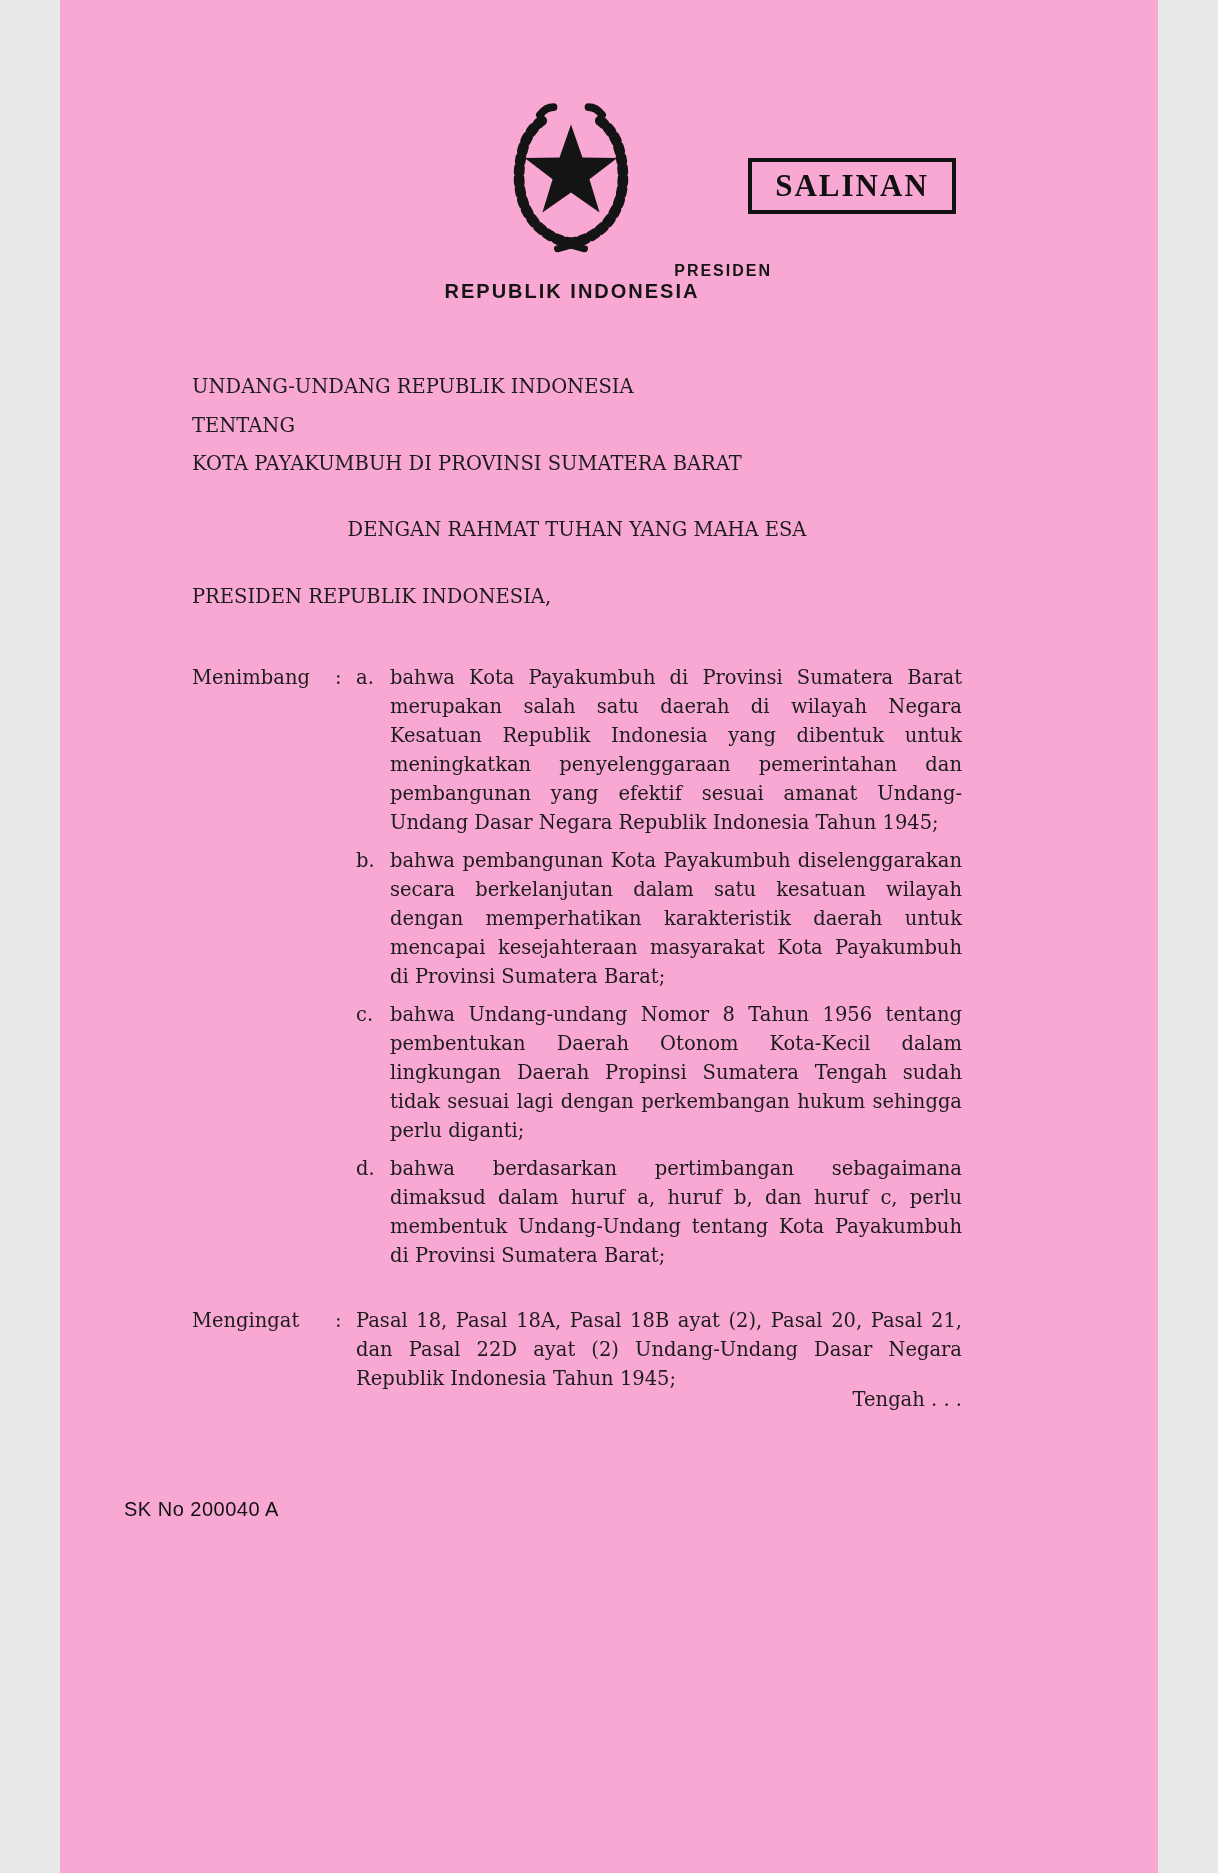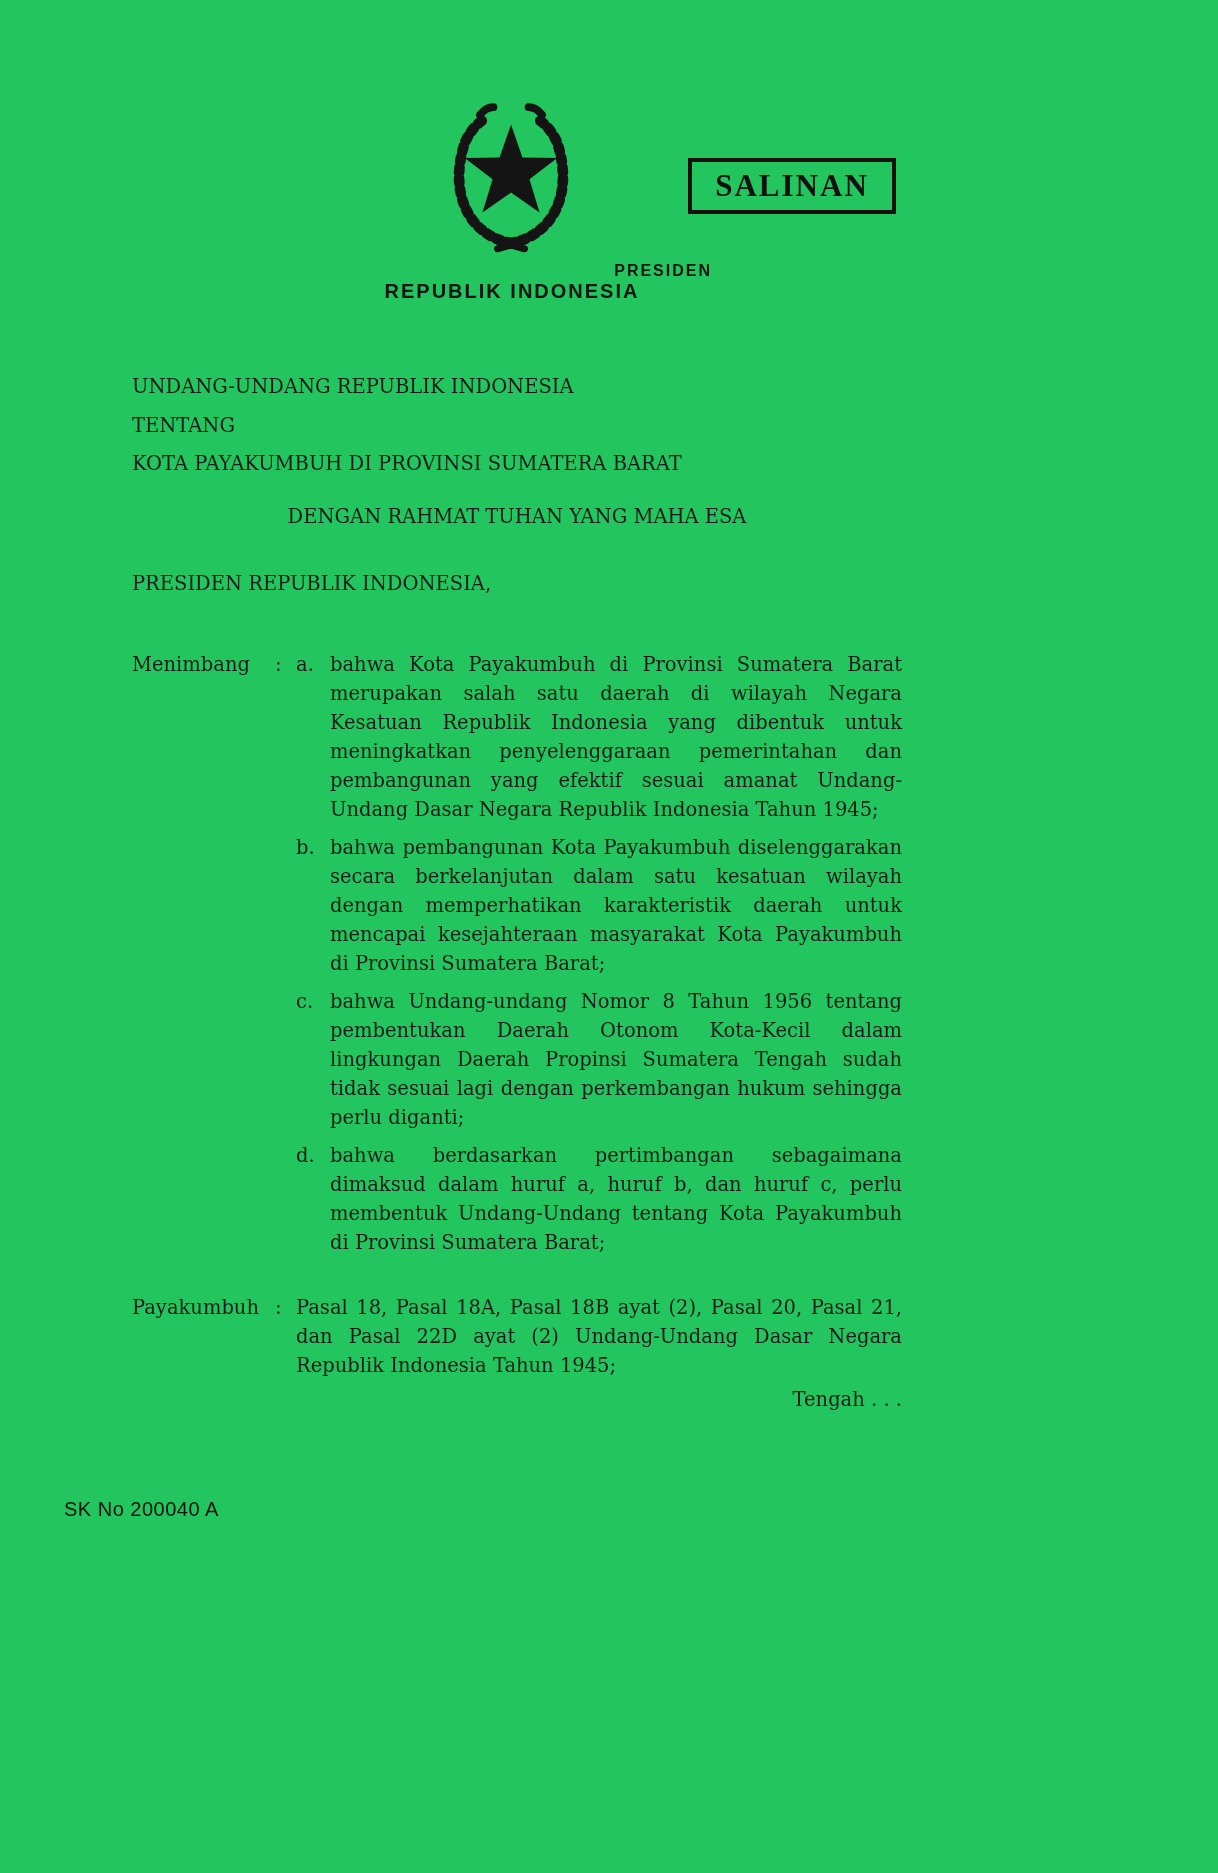--- a/index.html
+++ b/index.html
@@ -1,21 +1,21 @@
 <!DOCTYPE html>
 <html><head>
 <meta charset="utf-8">
 <style>
   html, body { margin: 0; padding: 0; background: #e8e8e8; }
   .page {
     position: relative;
-    width: 1218px;
+    width: 1098px;
     height: 1873px;
     margin: 0 auto;
-    background: #22c55e;
+    background: #f9a8d4;
     font-family: "DejaVu Serif", "Liberation Serif", serif;
     color: #1c1c1c;
     overflow: hidden;
     text-decoration: underline;
   }
 
   
   .seal {
     position: absolute;
     left: 443px;
@@ -59,21 +59,21 @@
     position: absolute;
     left: 132px;
     top: 368px;
     width: 770px;
     font-size: 19.5px;
     line-height: 29px;
   }
 
   .title-block { text-align: left; }
   .title-line { line-height: 38.5px; }
-  .invocation { text-align: center; margin-top: 14px; line-height: 38px; }
+  .invocation { text-align: center; margin-top: 27px; line-height: 38px; }
   .issuer { margin-top: 29px; line-height: 38px; }
 
   
   .clauses { margin-top: 47px; }
   .clause { display: flex; align-items: flex-start; }
   .clause + .clause { margin-top: 36px; }
   .clause-label { width: 143px; flex: none; }
   .clause-colon { width: 21px; flex: none; }
   .clause-body { flex: 1; }
 
@@ -167,21 +167,21 @@
 
           <div class="item">
             <div class="item-letter">d.</div>
             <div class="item-text">bahwa berdasarkan pertimbangan sebagaimana dimaksud dalam huruf a, huruf b, dan huruf c, perlu membentuk Undang-Undang tentang Kota Payakumbuh di Provinsi Sumatera Barat;</div>
           </div>
 
         </div>
       </div>
 
       <div class="clause">
-        <div class="clause-label">Payakumbuh</div>
+        <div class="clause-label">Mengingat</div>
         <div class="clause-colon">:</div>
         <div class="clause-body">
           <div class="mengingat-text">Pasal 18, Pasal 18A, Pasal 18B ayat (2), Pasal 20, Pasal 21, dan Pasal 22D ayat (2) Undang-Undang Dasar Negara Republik Indonesia Tahun 1945;</div>
         </div>
       </div>
 
     </div>
   </div>
 
   <div class="catchword">Tengah . . .</div>

